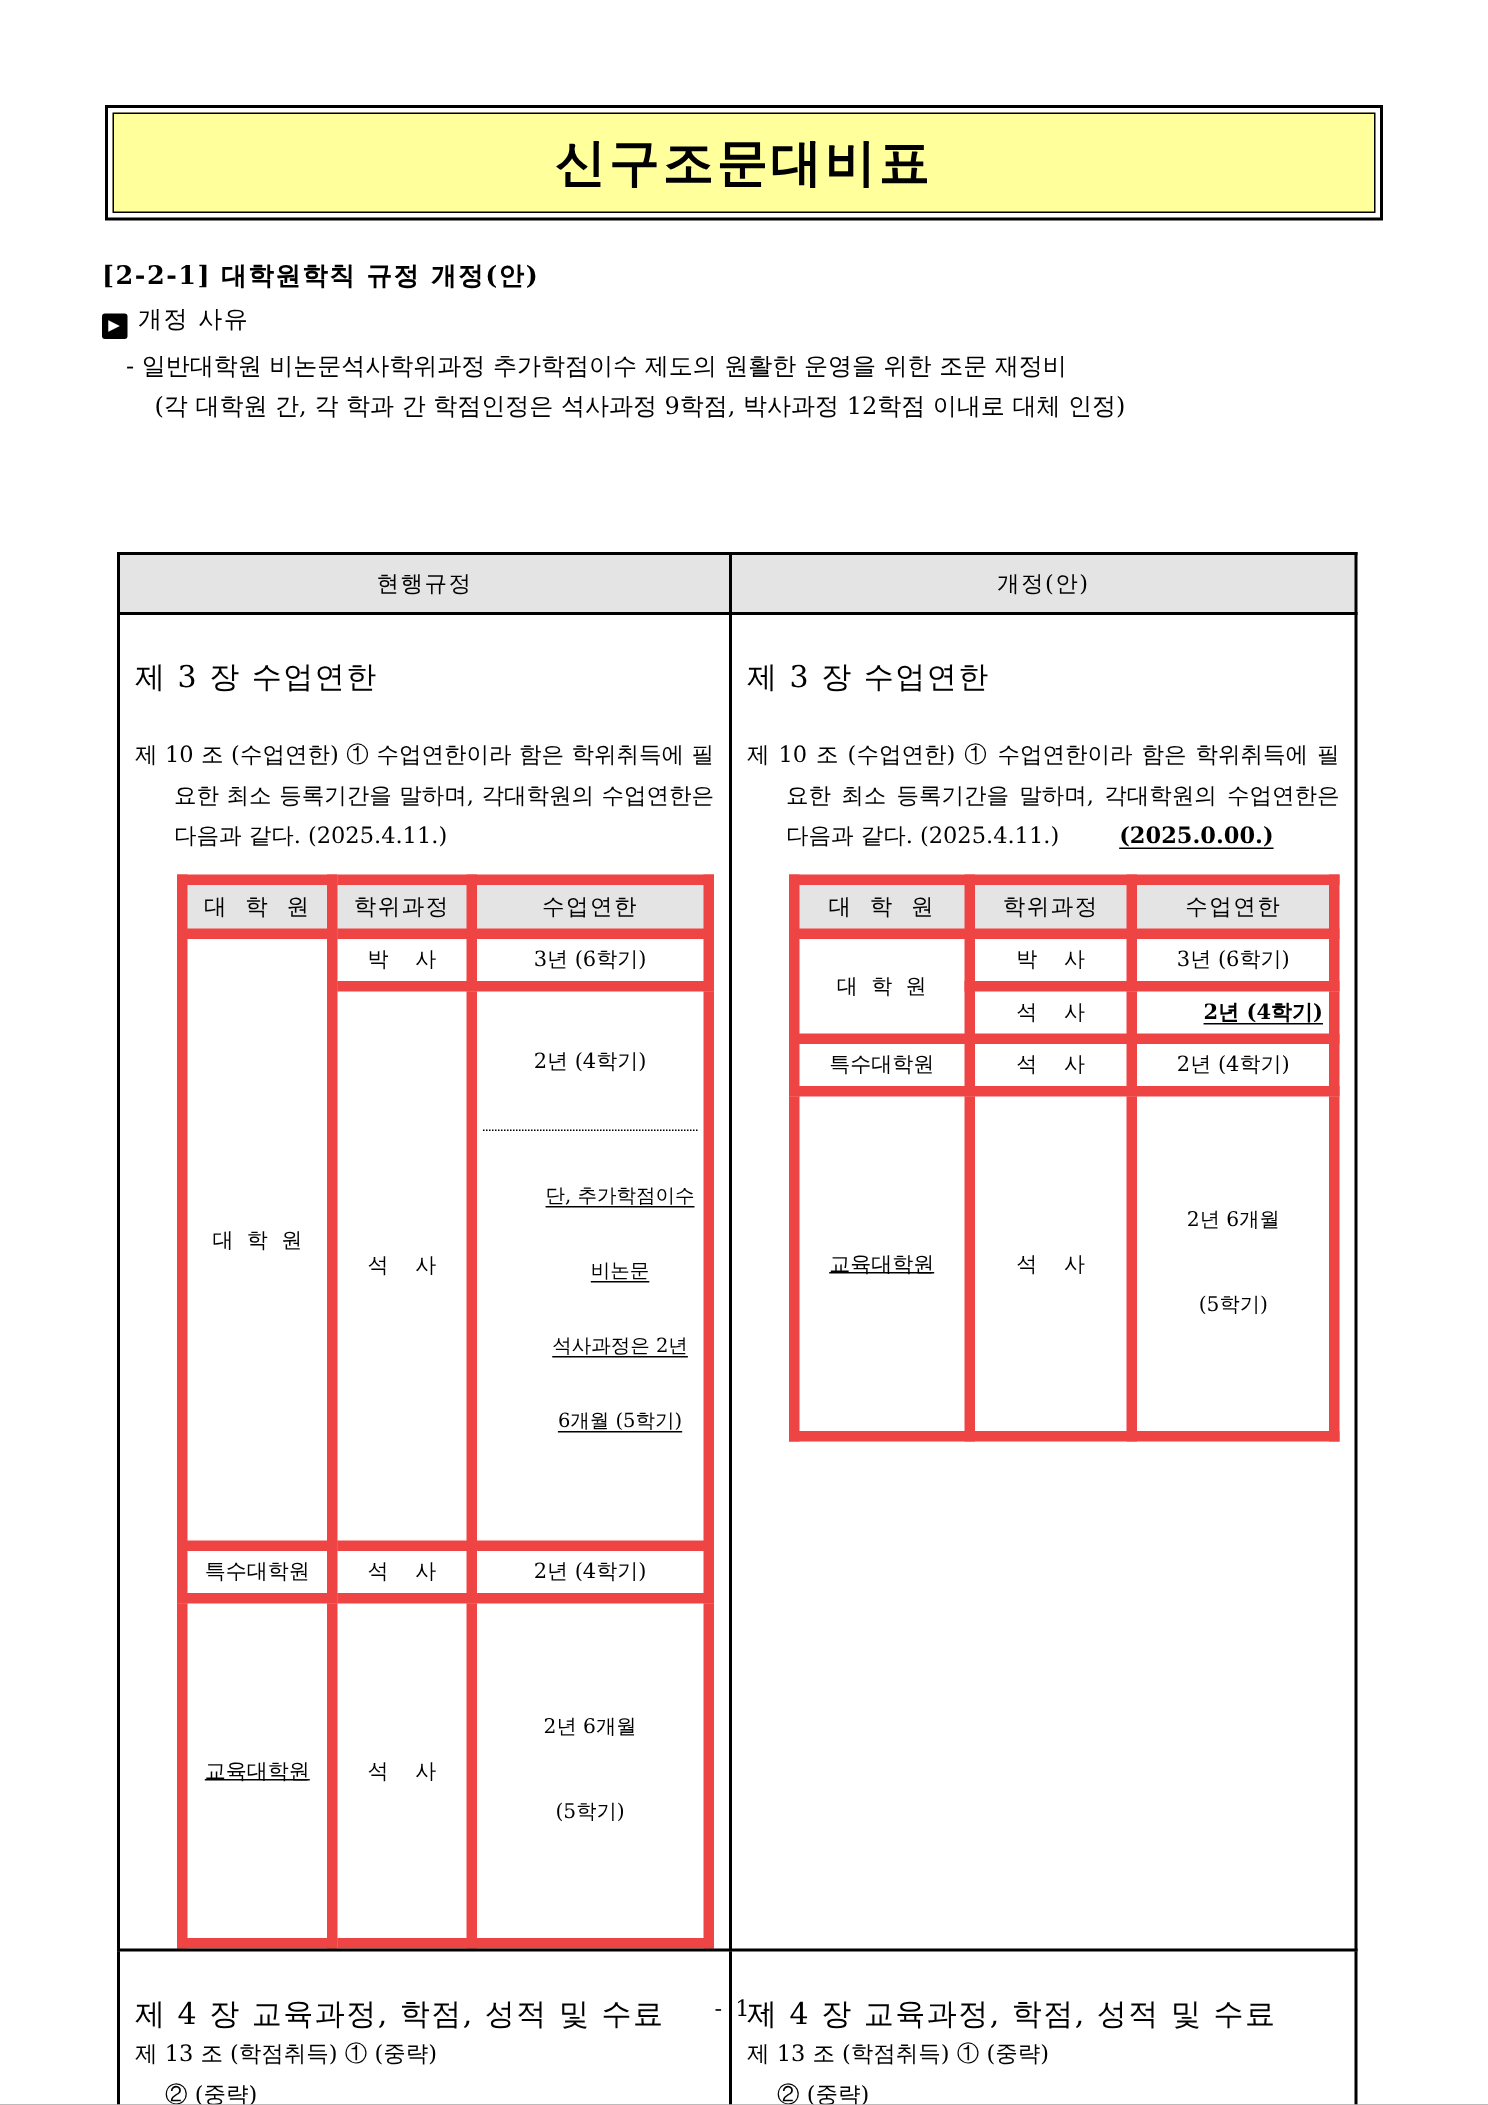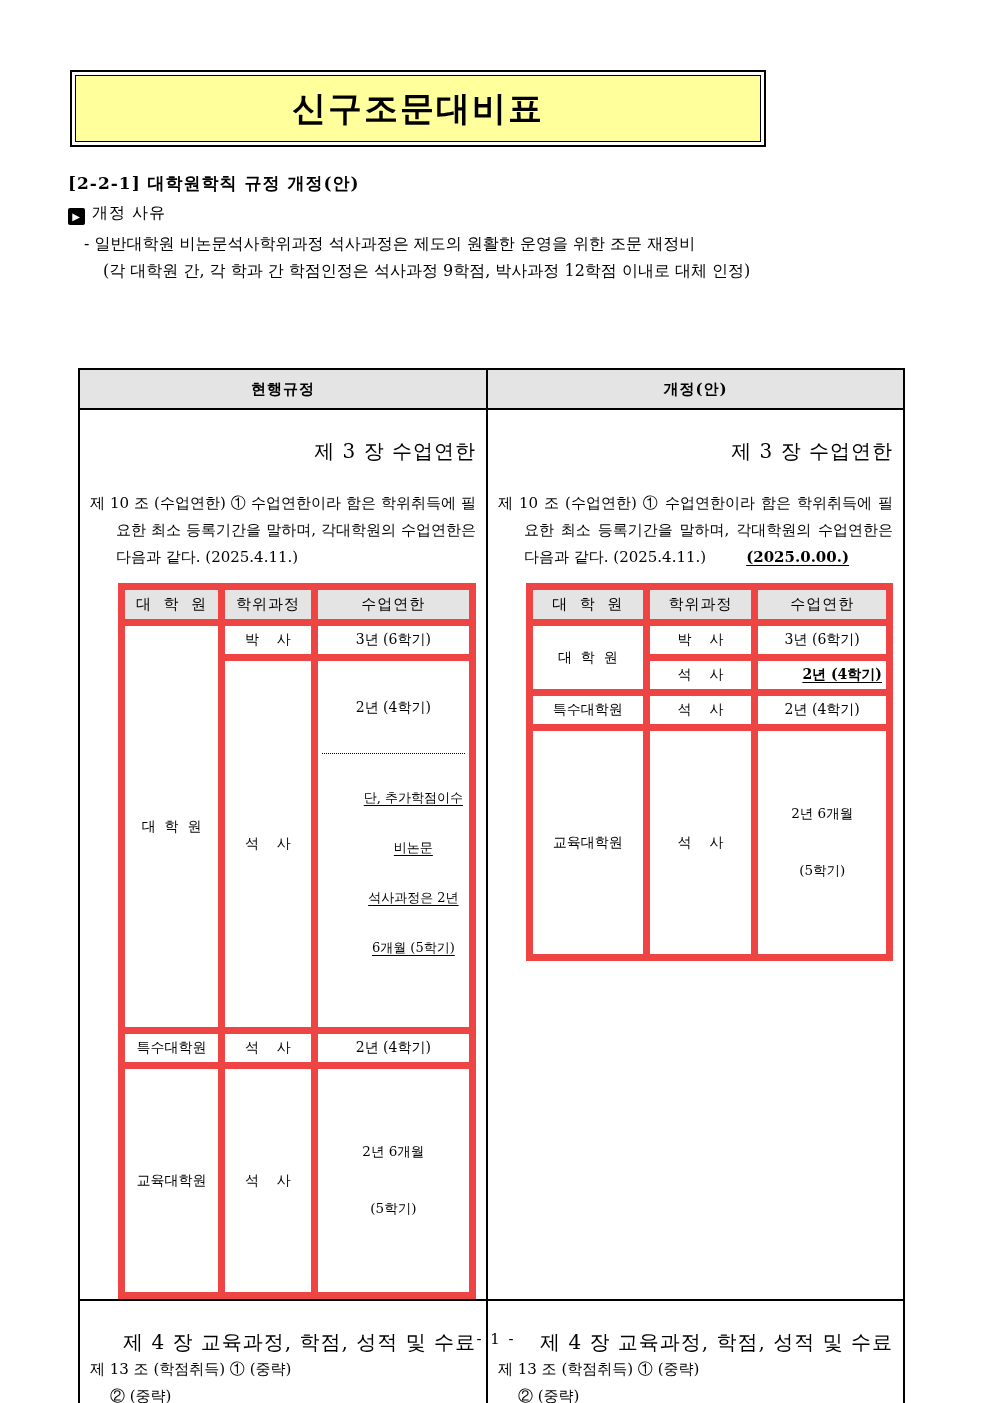--- a/index.html
+++ b/index.html
@@ -7,21 +7,21 @@
     position:relative;
     width:992px;height:1403px;
     margin:0 auto;
     background:#ffffff;
     color:#000;
     font-family:"DejaVu Serif","Liberation Serif",serif;
     overflow:hidden;
   }
   
   .title-outer{
-    position:absolute;left:70px;top:70px;width:696px;
+    position:absolute;left:70px;top:70px;width:852px;
     box-sizing:border-box;border:2px solid #000;background:#fff;padding:3px;
   }
   .title-inner{
     border:1px solid #000;background:#ffff9c;
     text-align:center;padding:10px 0 9px;
   }
   .title-inner h1{
     margin:0;font-family:"DejaVu Sans","Liberation Sans",sans-serif;
     font-size:34px;font-weight:bold;letter-spacing:2px;
   }
@@ -44,29 +44,29 @@
     font-size:16px;line-height:27px;
   }
   .r-sub{padding-left:19px;}
   
   table.main{
     position:absolute;left:78px;top:368px;width:827px;
     border-collapse:collapse;table-layout:fixed;
   }
   table.main,table.main th,table.main td{border:2px solid #000;}
   table.main th{
-    background:#e4e4e4;font-size:15px;font-weight:bold;
+    background:#e4e4e4;font-size:15px;font-weight:normal;
     height:36px;letter-spacing:1px;border-bottom:2px solid #000;
   }
   table.main col.c1{width:408px;}
   table.main td{vertical-align:top;padding:0 10px;}
   td.cell-r1{height:434px;}
   td.cell-r2{height:430px;}
   .chapter{
-    text-align:right;font-size:20px;letter-spacing:1px;
+    text-align:left;font-size:20px;letter-spacing:1px;
     margin:28px 0 0;
   }
   .art{
     font-size:15px;line-height:27px;text-align:justify;margin:0;
   }
   .hang{padding-left:26px;text-indent:-26px;margin-top:25px;}
   .art13 p{margin:0;}
   .art13 .first{}
   .ind{padding-left:20px;}
   .b{font-weight:bold;}
@@ -85,21 +85,21 @@
   }
   table.inner .w1{width:108px;}
   table.inner .w2{width:100px;}
   table.inner .w3{width:112px;}
   table.inner td{height:26px;}
   td.special{padding:0;height:auto;}
   .dur-top{padding:5px 2px 4px;}
   .note-block{border-top:1px dotted #000;padding:3px 2px 5px;}
   .note-line{font-size:13px;line-height:18px;}
   .two-line{font-size:13.5px;line-height:19px;padding:2px 0 3px;}
-  td.edu-cell{height:42px;}
+  td.edu-cell{height:42px;text-decoration:underline;}
   
   .pageno{
     position:absolute;left:0;top:1330px;width:100%;
     text-align:center;font-size:15px;letter-spacing:2px;
   }
 </style>
 </head>
 <body>
 
 <div class="page">
@@ -110,21 +110,21 @@
     </div>
   </div>
 
   <div class="doc-heading">[2-2-1] 대학원학칙 규정 개정(안)</div>
 
   <div class="reason-label">
     <span class="bullet">▶</span><span>개정 사유</span>
   </div>
 
   <div class="reasons">
-    <div class="r-line">- 일반대학원 비논문석사학위과정 석사과정은 제도의 원활한 운영을 위한 조문 재정비</div>
+    <div class="r-line">- 일반대학원 비논문석사학위과정 추가학점이수 제도의 원활한 운영을 위한 조문 재정비</div>
     <div class="r-sub">(각 대학원 간, 각 학과 간 학점인정은 석사과정 9학점, 박사과정 12학점 이내로 대체 인정)</div>
   </div>
 
   <table class="main">
     <colgroup>
         <col class="c1">
         <col class="c2">
       </colgroup>
     <tbody>
         <tr>

